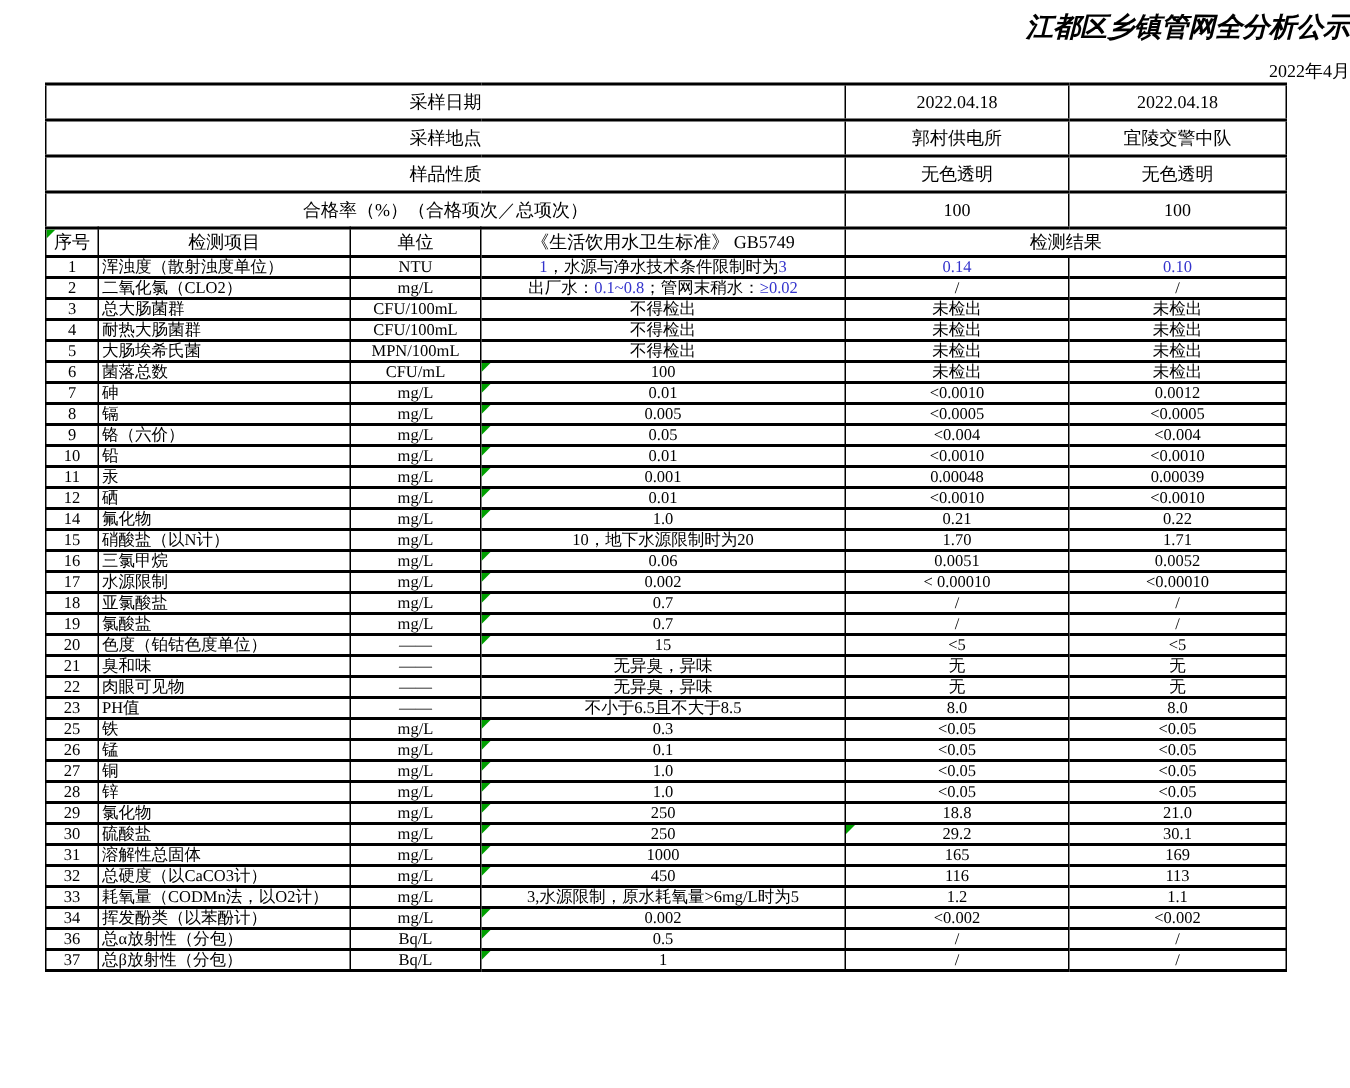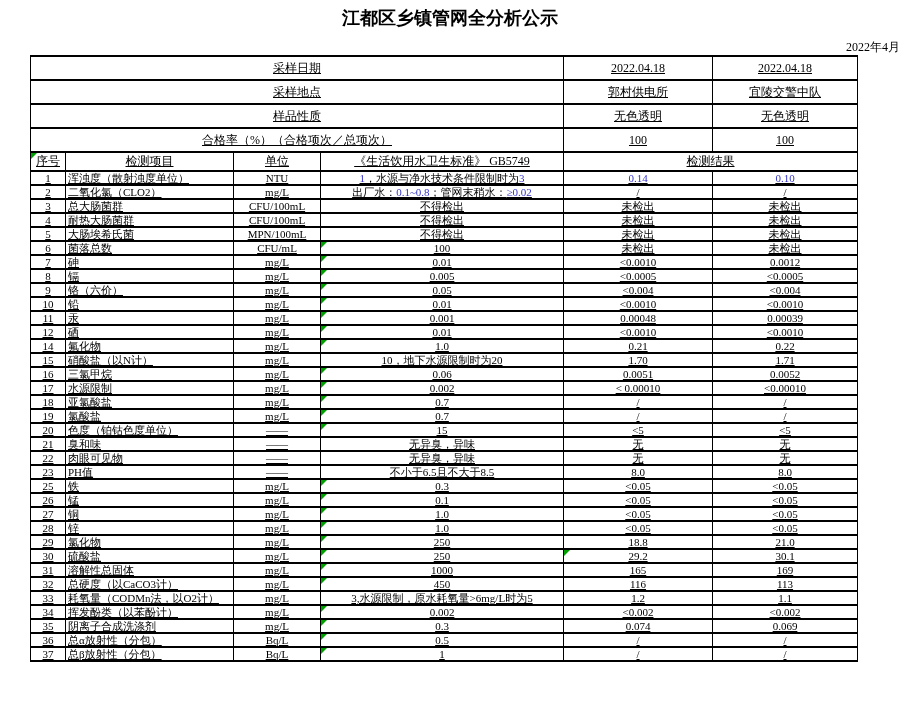--- a/index.html
+++ b/index.html
@@ -3,31 +3,32 @@
 <meta charset="utf-8">
 <style>
   * { box-sizing: border-box; }
   html, body { margin: 0; padding: 0; }
   body {
     width: 900px; height: 725px; overflow: hidden;
     background: #ffffff; color: #000;
     font-family: "Liberation Serif", serif;
   }
   .title {
-    margin-top: 6px; text-align: center;
+    margin-top: 6px; text-align: right;
     font-size: 18px; font-weight: 700;
     font-family: "Liberation Sans", sans-serif;
+    font-style: italic;
   }
   .subtitle {
     margin-top: 9px; text-align: right;
     font-size: 12px; 
   }
   table.main {
     position: absolute; left: 30px; top: 55px; width: 827px;
-    border-collapse: collapse; table-layout: fixed; text-decoration: underline;
+    border-collapse: collapse; table-layout: fixed;
   }
   td {
     border-left: 1px solid #000; border-right: 1px solid #000;
     border-top: 2px solid #000; border-bottom: 2px solid #000;
     padding: 0 2px; text-align: center; vertical-align: middle;
     overflow: hidden; white-space: nowrap; position: relative;
   }
   tr.info td  { height: 24px; font-size: 12px; }
   tr.cols td  { height: 16px; font-size: 12px; }
   tr.body td  { height: 14px; font-size: 11px; line-height: 12px; }
@@ -332,28 +333,20 @@
       </tr>
       <tr class="body">
         <td>34</td>
         <td class="item">挥发酚类（以苯酚计）</td>
         <td>mg/L</td>
         <td><span class="flag"></span>0.002</td>
         <td>&lt;0.002</td>
         <td>&lt;0.002</td>
       </tr>
       <tr class="body">
-        <td>35</td>
-        <td class="item">阴离子合成洗涤剂</td>
-        <td>mg/L</td>
-        <td><span class="flag"></span>0.3</td>
-        <td>0.074</td>
-        <td>0.069</td>
-      </tr>
-      <tr class="body">
         <td>36</td>
         <td class="item">总α放射性（分包）</td>
         <td>Bq/L</td>
         <td><span class="flag"></span>0.5</td>
         <td>/</td>
         <td>/</td>
       </tr>
       <tr class="body">
         <td>37</td>
         <td class="item">总β放射性（分包）</td>

